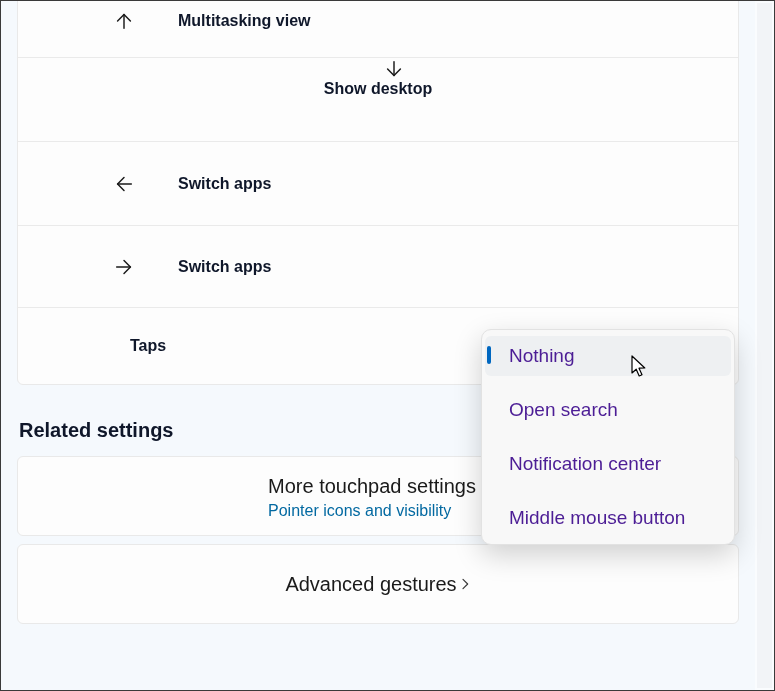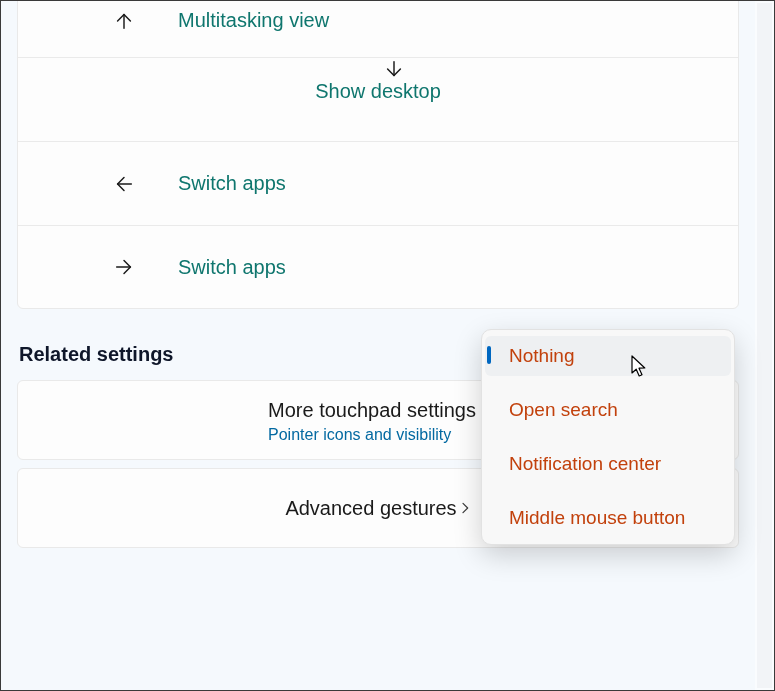--- a/index.html
+++ b/index.html
@@ -41,23 +41,23 @@
     .row:last-child { border-bottom: none; }
     .icon-cell {
       width: 60px;
       display: flex;
       align-items: center;
       justify-content: flex-start;
       padding-left: 2px;
       flex-shrink: 0;
     }
     .label {
-      font-size: 20px;
-      font-weight: 400;
-      color: #0f766e;
+      font-size: 16px;
+      font-weight: 700;
+      color: #0f172a;
     }
     .section-header {
       font-size: 20px;
       font-weight: 600;
       color: #0f172a;
       margin: 34px 0 14px 18px;
     }
     .list-row {
       display: flex;
       align-items: center;
@@ -101,21 +101,21 @@
       padding: 4px 0;
       z-index: 50;
     }
     .dropdown-item {
       position: relative;
       height: 40px;
       display: flex;
       align-items: center;
       padding: 0 20px 0 24px;
       font-size: 19px;
-      color: #c2410c;
+      color: #4c1d95;
       border-radius: 6px;
       margin: 2px 3px 14px 3px;
     }
     .dropdown-item:last-child { margin-bottom: 2px; text-align: center; }
     .dropdown-item.selected {
       background: #eef0f2;
     }
     .dropdown-item.selected::before {
       content: "";
       position: absolute;
@@ -184,20 +184,24 @@
         <span>
           <svg width="22" height="22" viewBox="0 0 24 24" fill="none" stroke="#1a1a1a" stroke-width="1.6" stroke-linecap="round" stroke-linejoin="round">
               <path d="M4 12h15"></path>
               <path d="M12 5l7 7-7 7"></path>
             </svg>
         </span>
       </div>
       <span class="label">Switch apps</span>
     </div>
 
+    <div class="row" style="min-height:76px;">
+      <div class="icon-cell" style="padding-left:75px;width:92px;"></div>
+      <span class="label">Taps</span>
+    </div>
 
   </div>
 
   <div class="section-header">Related settings</div>
 
   <div class="card">
     <div class="list-row">
       <div>
         <div class="list-title">More touchpad settings</div>
         <div class="list-sub">Pointer icons and visibility</div>

